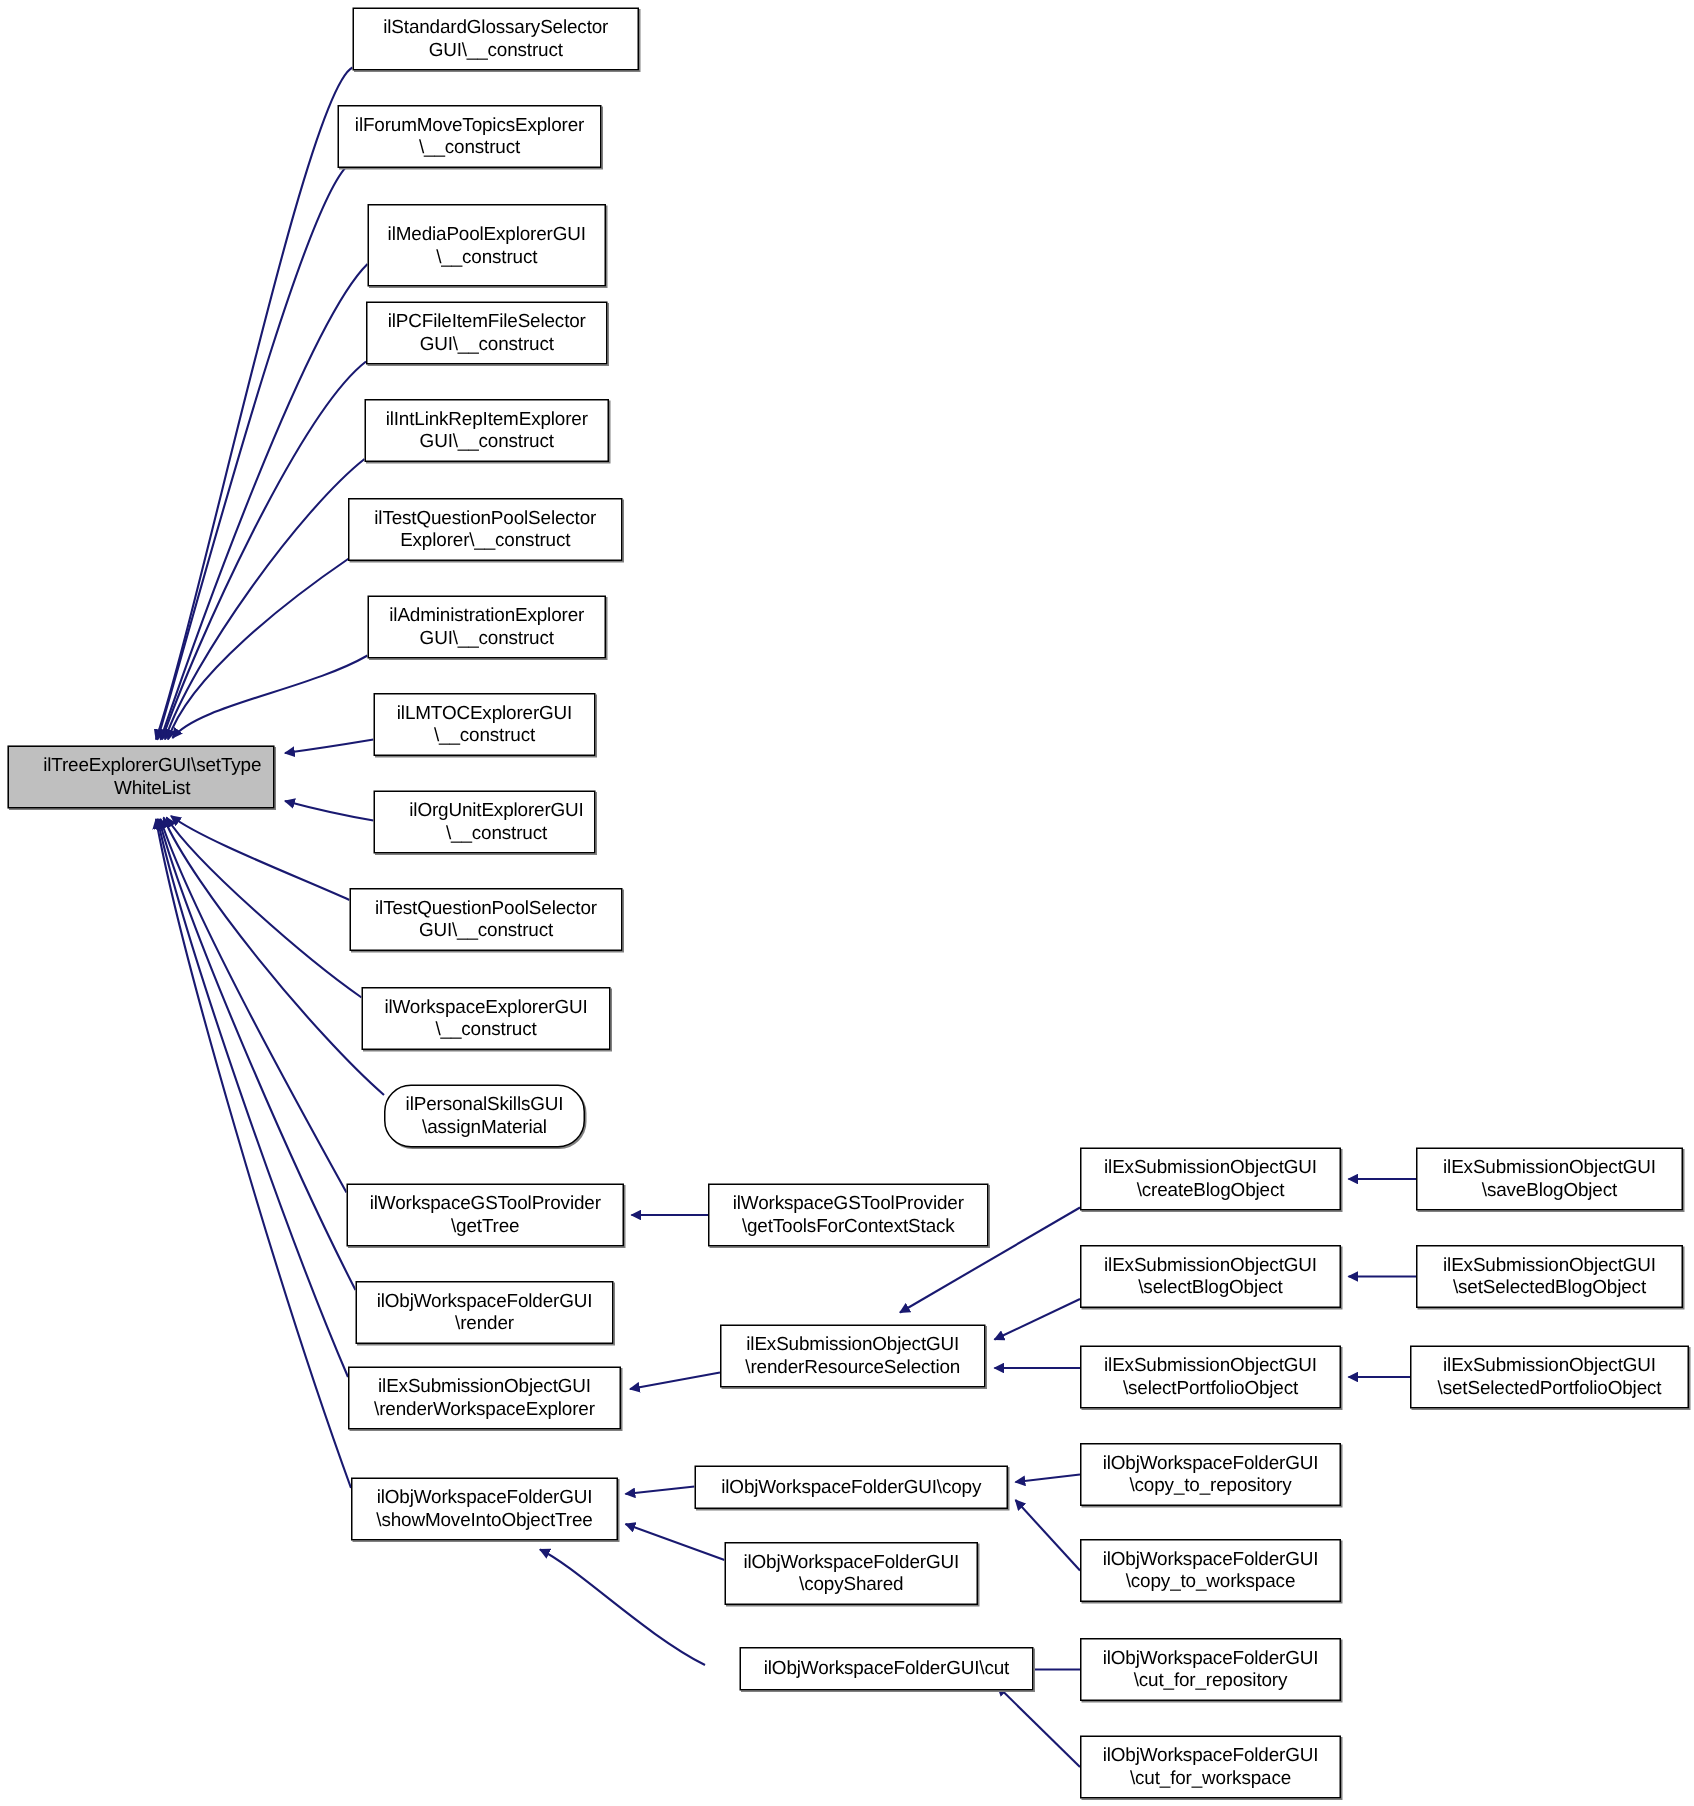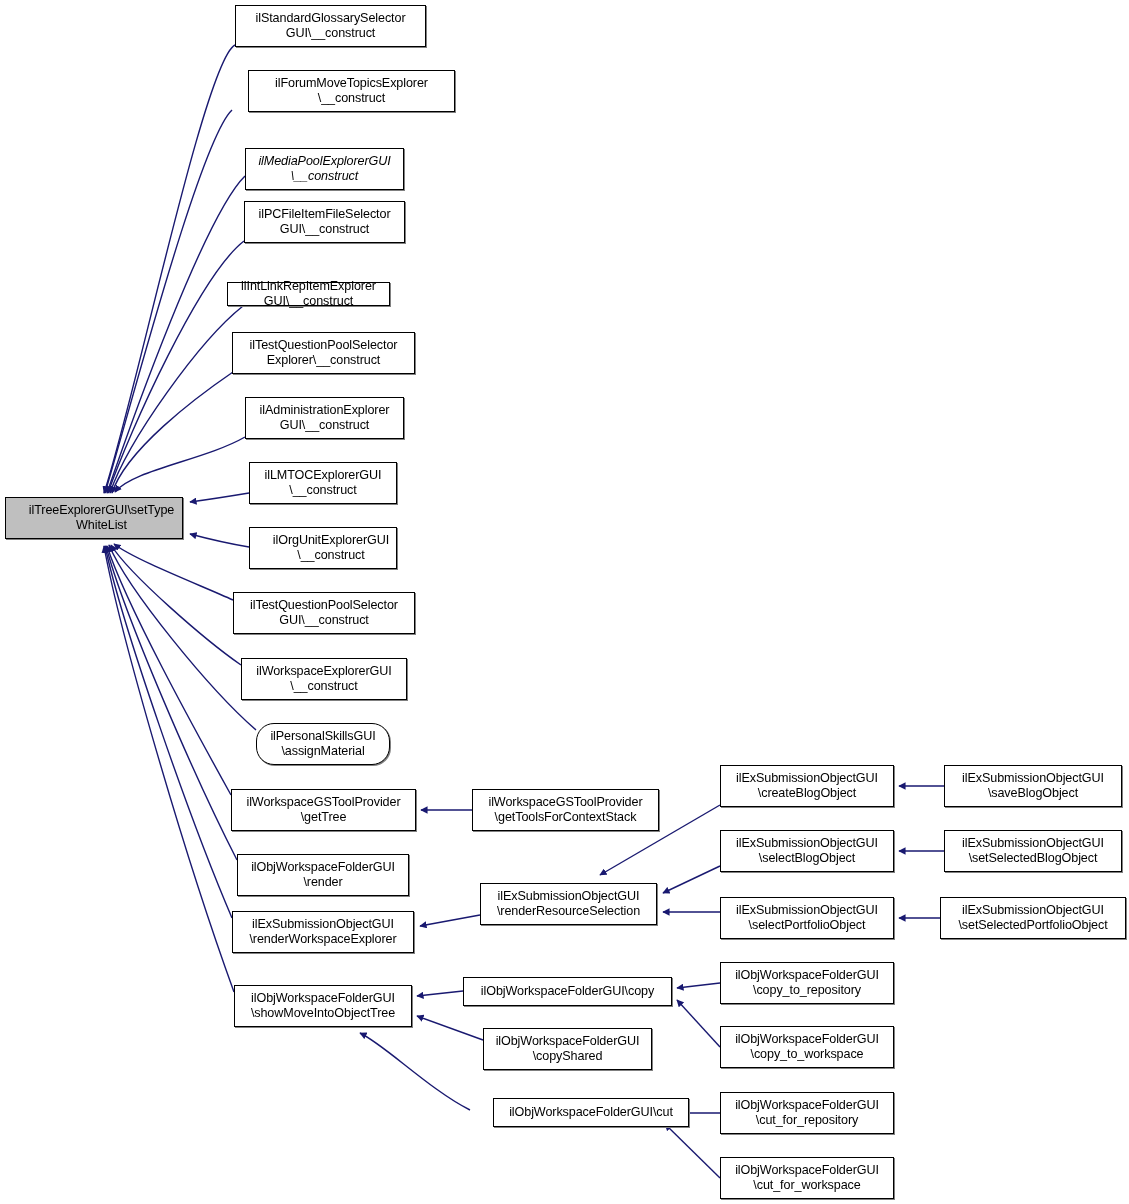--- a/index.html
+++ b/index.html
@@ -86,27 +86,27 @@
         <path d="M 720,1047 L 677,1000" stroke="#191970" stroke-width="1.4" fill="none" marker-end="url(#arrow)"></path>
         <path d="M 720,1113 L 671,1113" stroke="#191970" stroke-width="1.4" fill="none" marker-end="url(#arrow)"></path>
         <path d="M 720,1178 L 665,1124" stroke="#191970" stroke-width="1.4" fill="none" marker-end="url(#arrow)"></path>
       </g>
   </svg>
   <div id="node-layer">
       <div class="node root" style="left: 5px; top: 497px; width: 178px; height: 42px;">ilTreeExplorerGUI\setType
 WhiteList</div>
       <div class="node" style="left: 235px; top: 5px; width: 191px; height: 42px;">ilStandardGlossarySelector
 GUI\__construct</div>
-      <div class="node" style="left: 248px; top: 70px; width: 207px; height: 42px;">ilForumMoveTopicsExplorer
+      <div class="node" style="left: 225px; top: 70px; width: 176px; height: 42px;">ilForumMoveTopicsExplorer
 \__construct</div>
-      <div class="node" style="left: 245px; top: 148px; width: 159px; height: 42px; font-style: italic;">ilMediaPoolExplorerGUI
+      <div class="node" style="left: 245px; top: 136px; width: 159px; height: 55px;">ilMediaPoolExplorerGUI
 \__construct</div>
       <div class="node" style="left: 244px; top: 201px; width: 161px; height: 42px;">ilPCFileItemFileSelector
 GUI\__construct</div>
-      <div class="node" style="left: 227px; top: 266px; width: 163px; height: 24px; margin-top: 16px;">ilIntLinkRepItemExplorer
+      <div class="node" style="left: 243px; top: 266px; width: 163px; height: 42px;">ilIntLinkRepItemExplorer
 GUI\__construct</div>
       <div class="node" style="left: 232px; top: 332px; width: 183px; height: 42px;">ilTestQuestionPoolSelector
 Explorer\__construct</div>
       <div class="node" style="left: 245px; top: 397px; width: 159px; height: 42px;">ilAdministrationExplorer
 GUI\__construct</div>
       <div class="node" style="left: 249px; top: 462px; width: 148px; height: 42px;">ilLMTOCExplorerGUI
 \__construct</div>
       <div class="node" style="left: 249px; top: 527px; width: 148px; height: 42px; padding-left: 16px;">ilOrgUnitExplorerGUI
 \__construct</div>
       <div class="node" style="left: 233px; top: 592px; width: 182px; height: 42px;">ilTestQuestionPoolSelector

